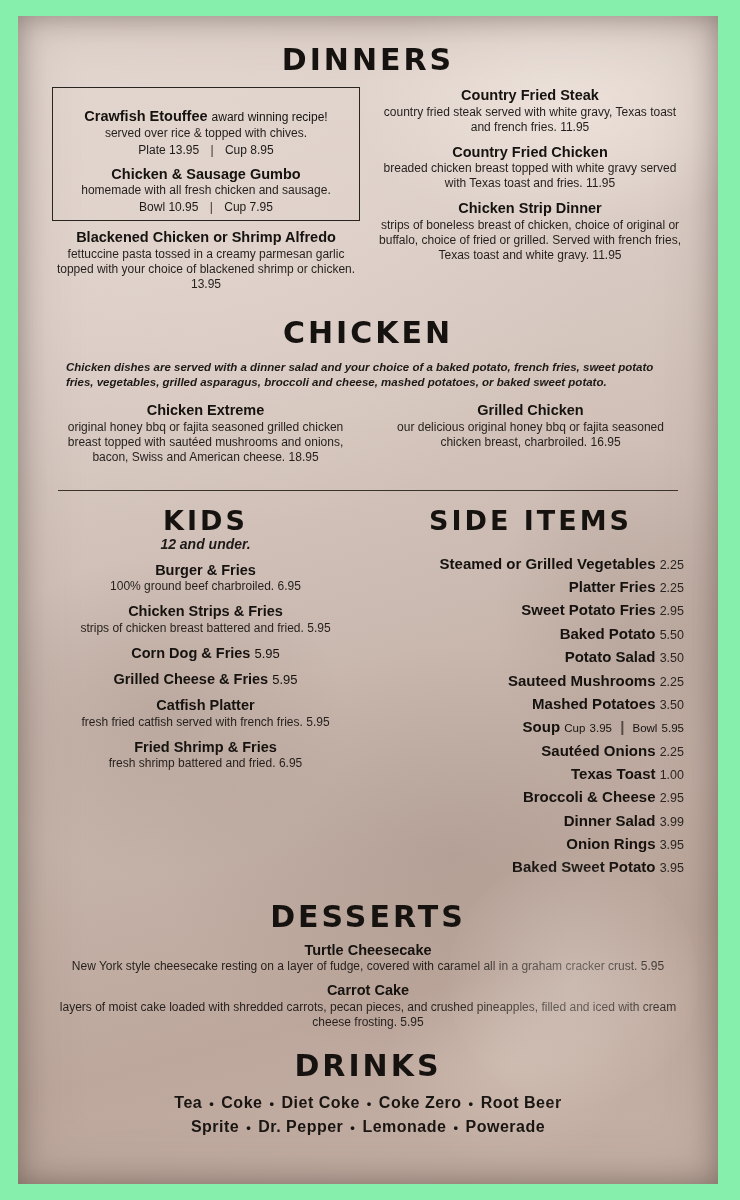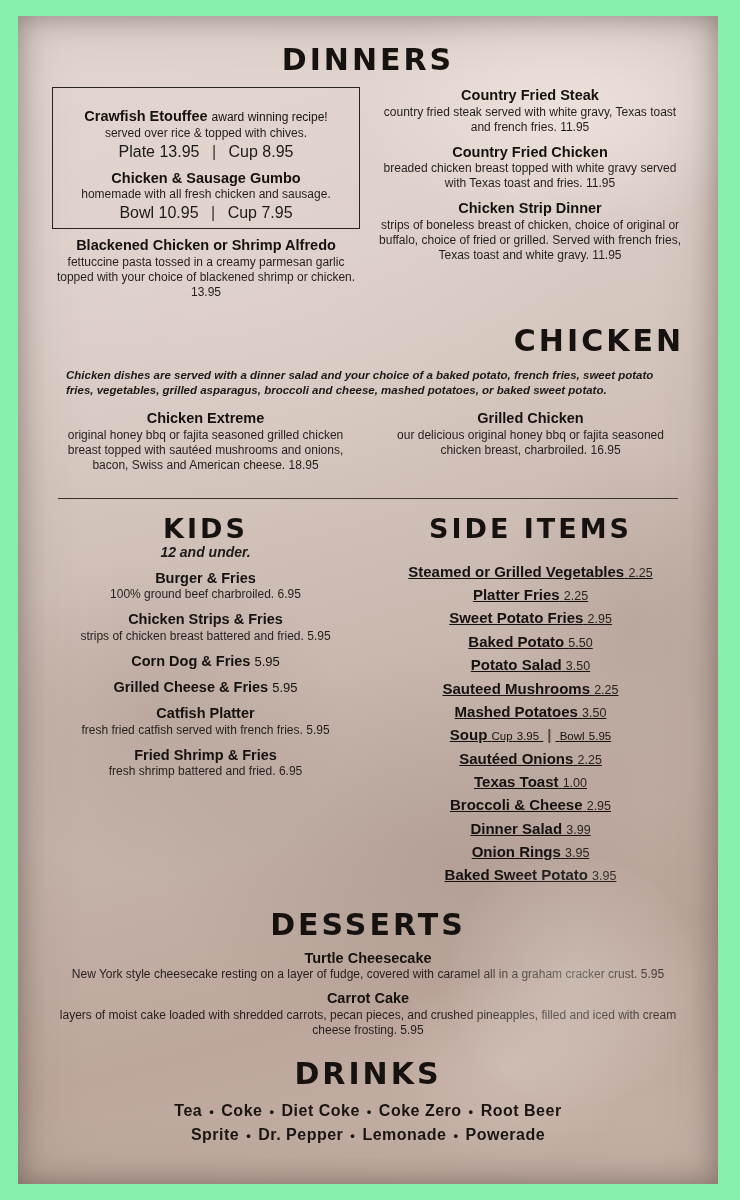--- a/index.html
+++ b/index.html
@@ -86,21 +86,21 @@
     gap: 16px;
     align-items: flex-start;
   }
   .col { flex: 1 1 0; }
   .boxed {
     border: 1.4px solid #2a2421;
     padding: 20px 6px 6px 6px;
     margin-bottom: 8px;
   }
   .inline-price {
-    font-size: 16px;
+    font-size: 12px;
     text-align: center;
     margin-top: 2px;
   }
   .inline-price .sep {
     display: inline-block;
     padding: 0 8px;
     color: #3a322e;
   }
 
   .chicken-note {
@@ -129,26 +129,25 @@
     text-align: center;
     font-style: italic;
     font-weight: bold;
     font-size: 14px;
     margin: -4px 0 10px 0;
   }
 
   
   .side-list { margin-top: 2px; }
   .side-row {
-    text-align: center;
+    text-align: right;
     font-weight: bold;
     font-size: 15px;
     line-height: 1.55;
     color: #15120f;
-    text-decoration: underline;
   }
   .side-row .price {
     font-weight: normal;
     font-size: 12.5px;
     color: #2a2421;
   }
   .side-row .subprice {
     font-weight: normal;
     font-size: 11.5px;
   }
@@ -261,21 +260,21 @@
           <div class="item">
             <div class="item-name">Chicken Strip Dinner</div>
             <div class="item-desc">
               <span>strips of boneless breast of chicken, choice of original or buffalo, choice of fried or grilled. Served with french fries, Texas toast and white gravy.</span>
               <span class="price">11.95</span>
             </div>
           </div>
         </div>
       </div>
 
-      <h2 class="section-title" style="margin-top:14px;text-align:right;">CHICKEN</h2>
+      <h2 class="section-title" style="margin-top:14px;">CHICKEN</h2>
       <div class="chicken-note">Chicken dishes are served with a dinner salad and your choice of a baked potato, french fries, sweet potato fries, vegetables, grilled asparagus, broccoli and cheese, mashed potatoes, or baked sweet potato.</div>
 
       <div class="two-cols">
         <div class="col">
           <div class="item">
             <div class="item-name">Chicken Extreme</div>
             <div class="item-desc">
               <span>original honey bbq or fajita seasoned grilled chicken breast topped with sautéed mushrooms and onions, bacon, Swiss and American cheese.</span>
               <span class="price">18.95</span>
             </div>

